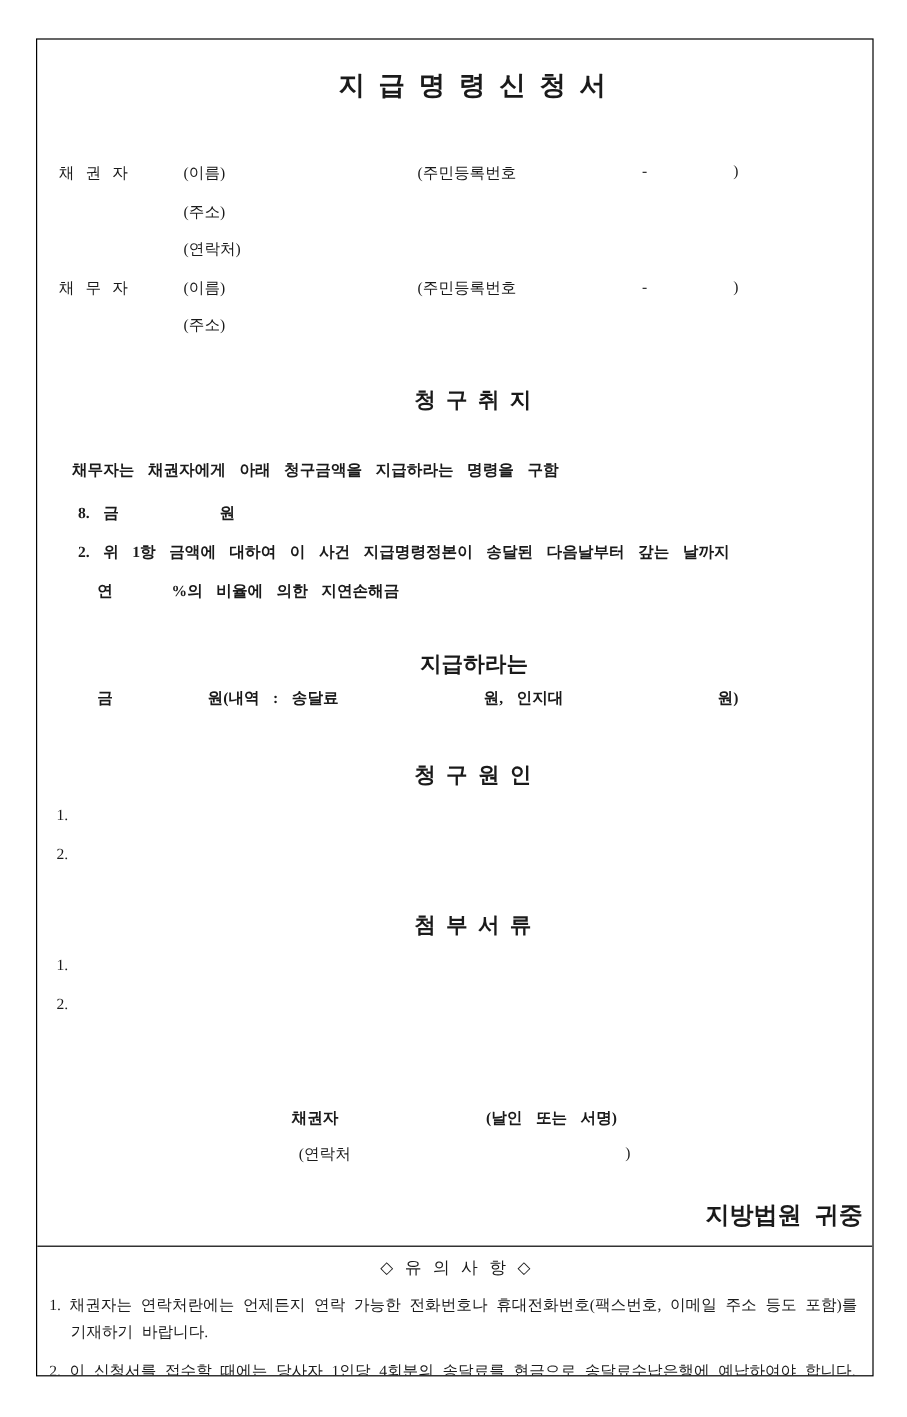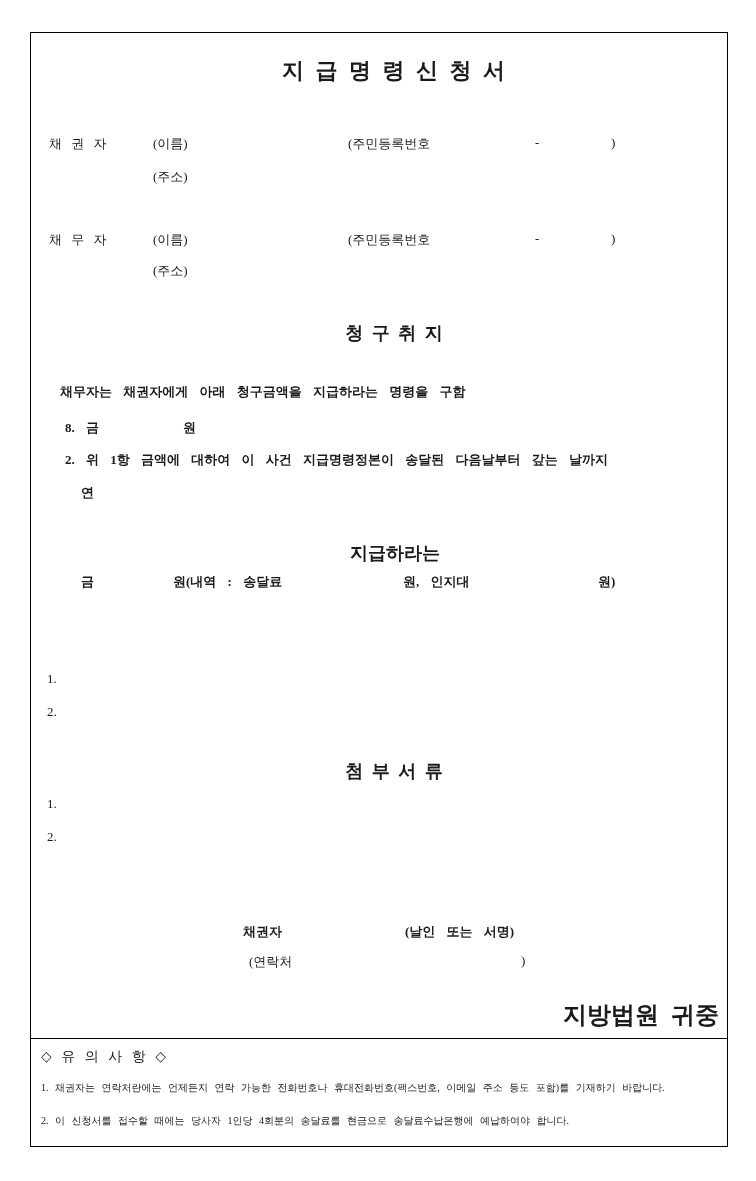--- a/index.html
+++ b/index.html
@@ -59,44 +59,44 @@
   }
   .body-text {
     word-spacing: 8px;
     font-weight: bold;
   }
   .pre { white-space: pre; }
   .court-line {
     position: absolute;
     right: 8px;
     top: 966px;
-    font-size: 24px;
+    font-size: 20px;
     font-weight: bold;
     word-spacing: 6px;
     white-space: nowrap;
   }
   .notes {
     position: absolute;
     left: 0;
     right: 0;
     top: 1005px;
     bottom: 0;
     border-top: 1px solid #000;
     padding: 9px 6px 0 10px;
     box-sizing: border-box;
   }
   .notes-heading {
-    text-align: left;
+    text-align: center;
     font-size: 14px;
     letter-spacing: 3px;
     margin-bottom: 5px;
     white-space: nowrap;
   }
   .note {
-    font-size: 10px;
+    font-size: 13px;
     line-height: 22px;
     padding-left: 18px;
     text-indent: -18px;
     word-spacing: 4px;
     margin-top: 11px;
   }
 </style>
 </head>
 <body>
 
@@ -107,20 +107,23 @@
 
     <div class="row" style="top:102px">
       <span style="left:6px; word-spacing:6px">채 권 자</span>
       <span style="left:110px">(이름)</span>
       <span style="left:305px">(주민등록번호</span>
       <span style="left:492px">-</span>
       <span style="left:568px">)</span>
     </div>
     <div class="row" style="top:135px">
       <span style="left:110px">(주소)</span>
+    </div>
+    <div class="row" style="top:166px">
+      <span style="left:110px">(연락처)</span>
     </div>
 
     <div class="row" style="top:198px">
       <span style="left:6px; word-spacing:6px">채 무 자</span>
       <span style="left:110px">(이름)</span>
       <span style="left:305px">(주민등록번호</span>
       <span style="left:492px">-</span>
       <span style="left:568px">)</span>
     </div>
     <div class="row" style="top:229px">
@@ -133,30 +136,32 @@
     </div>
     <div class="row body-text" style="top:386px">
       <span style="left:22px">8. 금</span>
       <span style="left:140px">원</span>
     </div>
     <div class="row body-text" style="top:418px">
       <span style="left:22px">2. 위 1항 금액에 대하여 이 사건 지급명령정본이 송달된 다음날부터 갚는 날까지</span>
     </div>
     <div class="row body-text" style="top:451px">
       <span style="left:38px">연</span>
+      <span style="left:100px">%의 비율에 의한 지연손해금</span>
     </div>
 
     <div class="center heading" style="top:508px; letter-spacing:0">지급하라는</div>
     <div class="row body-text" style="top:540px">
       <span style="left:38px">금</span>
       <span style="left:130px">원(내역 : 송달료</span>
       <span style="left:360px">원, 인지대</span>
       <span style="left:555px">원)</span>
     </div>
 
+    <div class="center heading" style="top:601px">청 구  원 인</div>
     <div class="row" style="top:638px">
       <span style="left:4px">1.</span>
     </div>
     <div class="row" style="top:671px">
       <span style="left:4px">2.</span>
     </div>
 
     <div class="center heading" style="top:726px">첨 부 서 류</div>
     <div class="row" style="top:763px">
       <span style="left:4px">1.</span>

